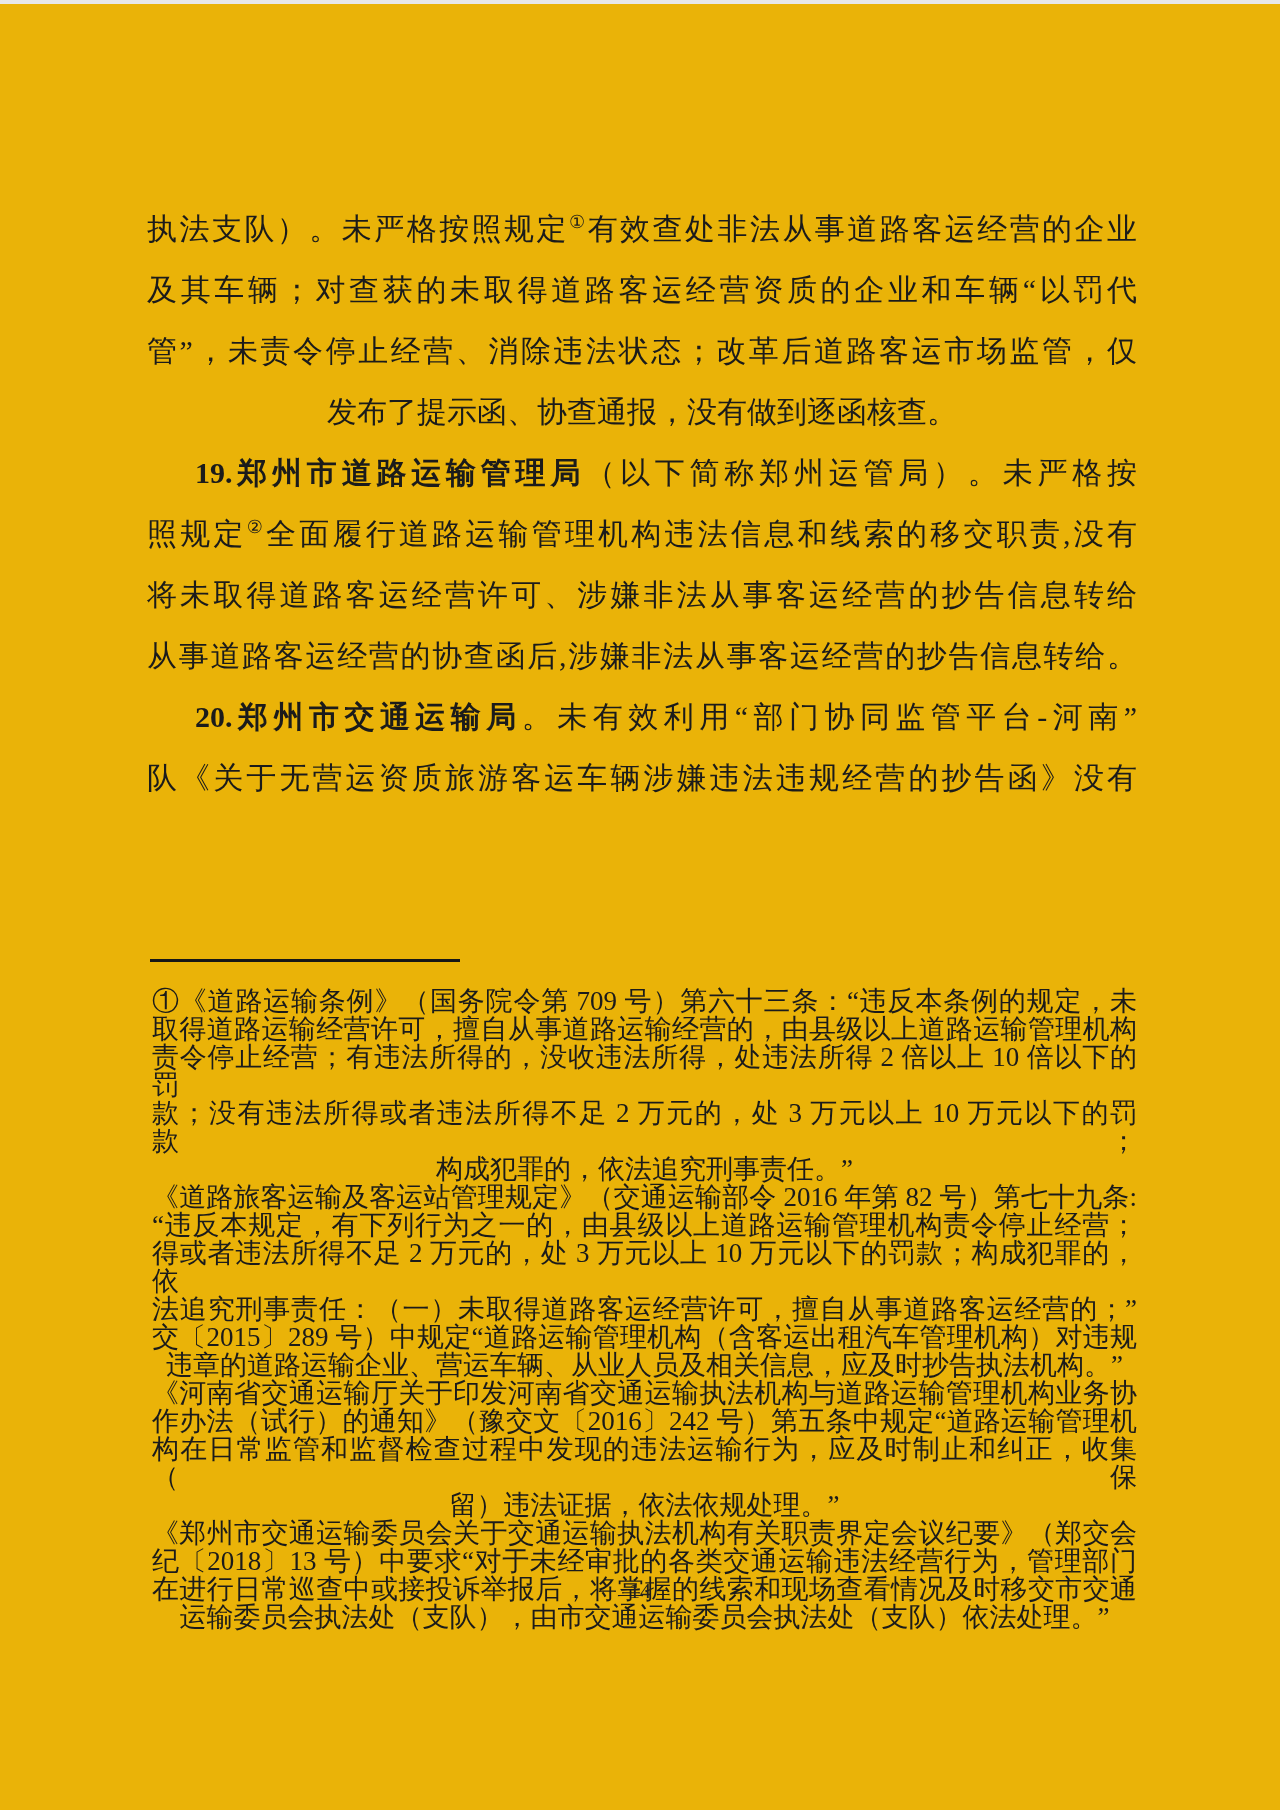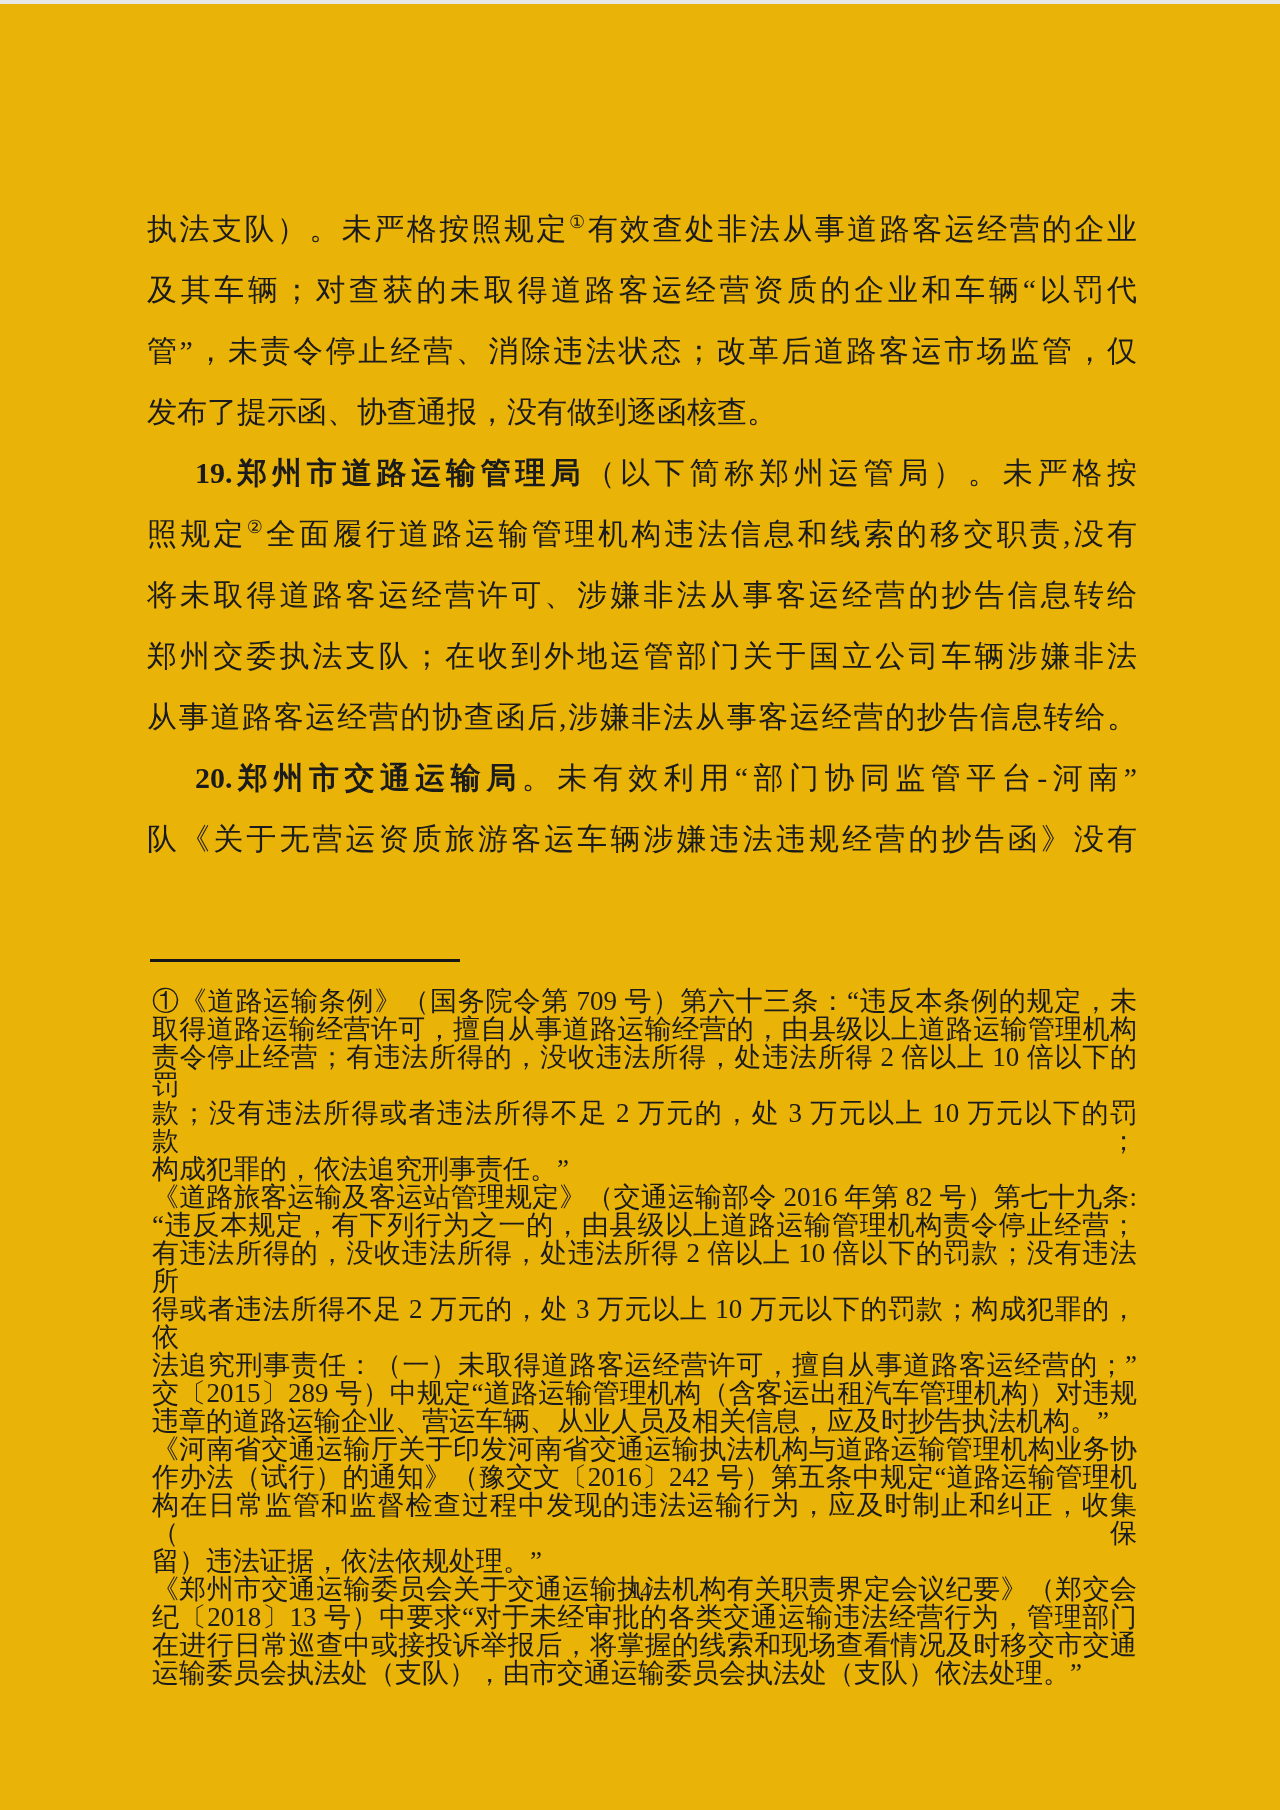--- a/index.html
+++ b/index.html
@@ -20,21 +20,21 @@
   .body-text {
     position: absolute;
     left: 147px;
     top: 194px;
     width: 990px;
     font-size: 30px;
     line-height: 61px;
   }
   .line {
     white-space: normal;
-    text-align: left;
+    text-align: center;
   }
   .line.justify {
     text-align: justify;
     text-align-last: justify;
     text-justify: inter-character;
   }
   .line.indent {
     text-indent: 48px;
   }
   .seg-bold {
@@ -80,40 +80,38 @@
     <div>
         <div class="line justify"><span>执法支队）。未严格按照规定</span><span class="seg-sup">①</span><span>有效查处非法从事道路客运经营的企业</span></div>
         <div class="line justify"><span>及其车辆；对查获的未取得道路客运经营资质的企业和车辆“以罚代</span></div>
         <div class="line justify"><span>管”，未责令停止经营、消除违法状态；改革后道路客运市场监管，仅</span></div>
         <div class="line"><span>发布了提示函、协查通报，没有做到逐函核查。</span></div>
       </div>
     <div>
         <div class="line justify indent"><span class="seg-bold">19.郑州市道路运输管理局</span><span>（以下简称郑州运管局）。未严格按</span></div>
         <div class="line justify"><span>照规定</span><span class="seg-sup">②</span><span>全面履行道路运输管理机构违法信息和线索的移交职责,没有</span></div>
         <div class="line justify"><span>将未取得道路客运经营许可、涉嫌非法从事客运经营的抄告信息转给</span></div>
-        <div class="line justify"><span>郑州交委执法支队；在收到外地运管部门关于国立公司车辆涉嫌非法</span></div>
         <div class="line justify"><span>从事道路客运经营的协查函后,涉嫌非法从事客运经营的抄告信息转给。</span></div>
       </div>
     <div>
         <div class="line justify indent"><span class="seg-bold">20.郑州市交通运输局</span><span>。未有效利用“部门协同监管平台-河南”</span></div>
         <div class="line justify"><span>队《关于无营运资质旅游客运车辆涉嫌违法违规经营的抄告函》没有</span></div>
       </div>
   </div>
 
   <div class="footnote-sep"></div>
 
   <div class="footnotes">
       <div class="line justify"><span>①《道路运输条例》（国务院令第 709 号）第六十三条：“违反本条例的规定，未</span></div>
       <div class="line justify"><span>取得道路运输经营许可，擅自从事道路运输经营的，由县级以上道路运输管理机构</span></div>
       <div class="line justify"><span>责令停止经营；有违法所得的，没收违法所得，处违法所得 2 倍以上 10 倍以下的罚</span></div>
       <div class="line justify"><span>款；没有违法所得或者违法所得不足 2 万元的，处 3 万元以上 10 万元以下的罚款；</span></div>
       <div class="line"><span>构成犯罪的，依法追究刑事责任。”</span></div>
       <div class="line justify"><span>《道路旅客运输及客运站管理规定》（交通运输部令 2016 年第 82 号）第七十九条:</span></div>
       <div class="line justify"><span>“违反本规定，有下列行为之一的，由县级以上道路运输管理机构责令停止经营；</span></div>
-      <div class="line justify"><span>有违法所得的，没收违法所得，处违法所得 2 倍以上 10 倍以下的罚款；没有违法所</span></div>
       <div class="line justify"><span>得或者违法所得不足 2 万元的，处 3 万元以上 10 万元以下的罚款；构成犯罪的，依</span></div>
       <div class="line justify"><span>法追究刑事责任：（一）未取得道路客运经营许可，擅自从事道路客运经营的；”</span></div>
       <div class="line justify"><span>交〔2015〕289 号）中规定“道路运输管理机构（含客运出租汽车管理机构）对违规</span></div>
       <div class="line"><span>违章的道路运输企业、营运车辆、从业人员及相关信息，应及时抄告执法机构。”</span></div>
       <div class="line justify"><span>《河南省交通运输厅关于印发河南省交通运输执法机构与道路运输管理机构业务协</span></div>
       <div class="line justify"><span>作办法（试行）的通知》（豫交文〔2016〕242 号）第五条中规定“道路运输管理机</span></div>
       <div class="line justify"><span>构在日常监管和监督检查过程中发现的违法运输行为，应及时制止和纠正，收集（保</span></div>
       <div class="line"><span>留）违法证据，依法依规处理。”</span></div>
       <div class="line justify"><span>《郑州市交通运输委员会关于交通运输执法机构有关职责界定会议纪要》（郑交会</span></div>
       <div class="line justify"><span>纪〔2018〕13 号）中要求“对于未经审批的各类交通运输违法经营行为，管理部门</span></div>

